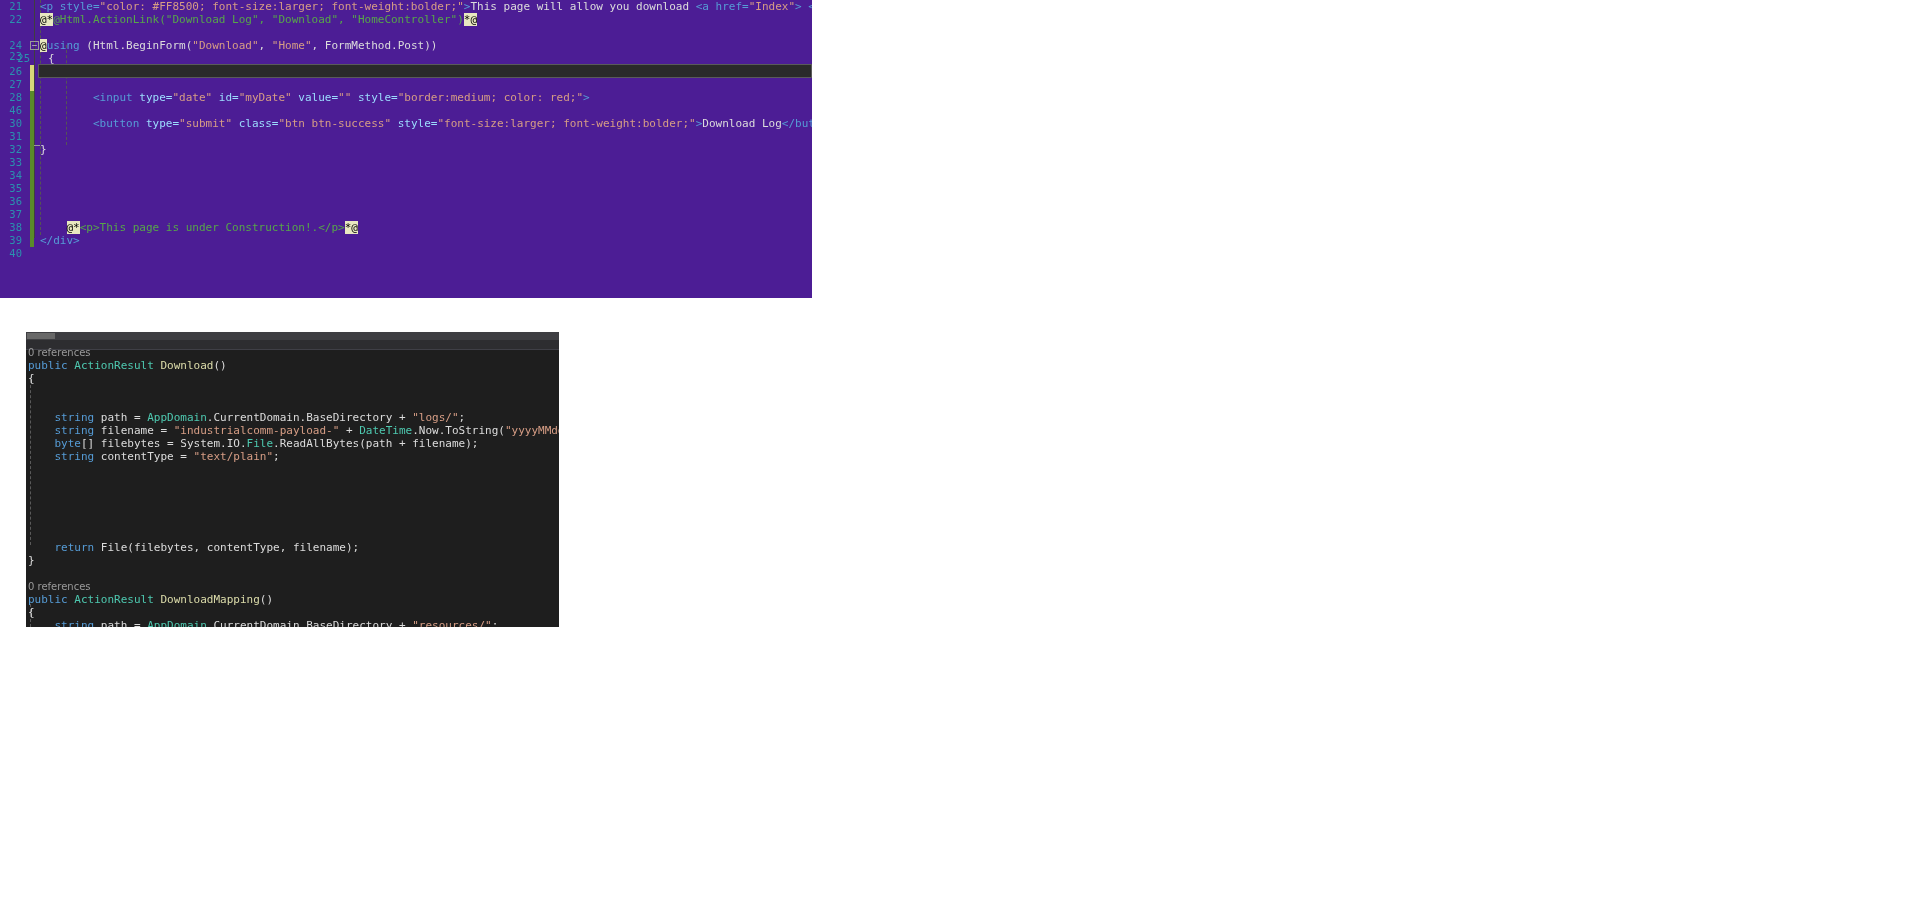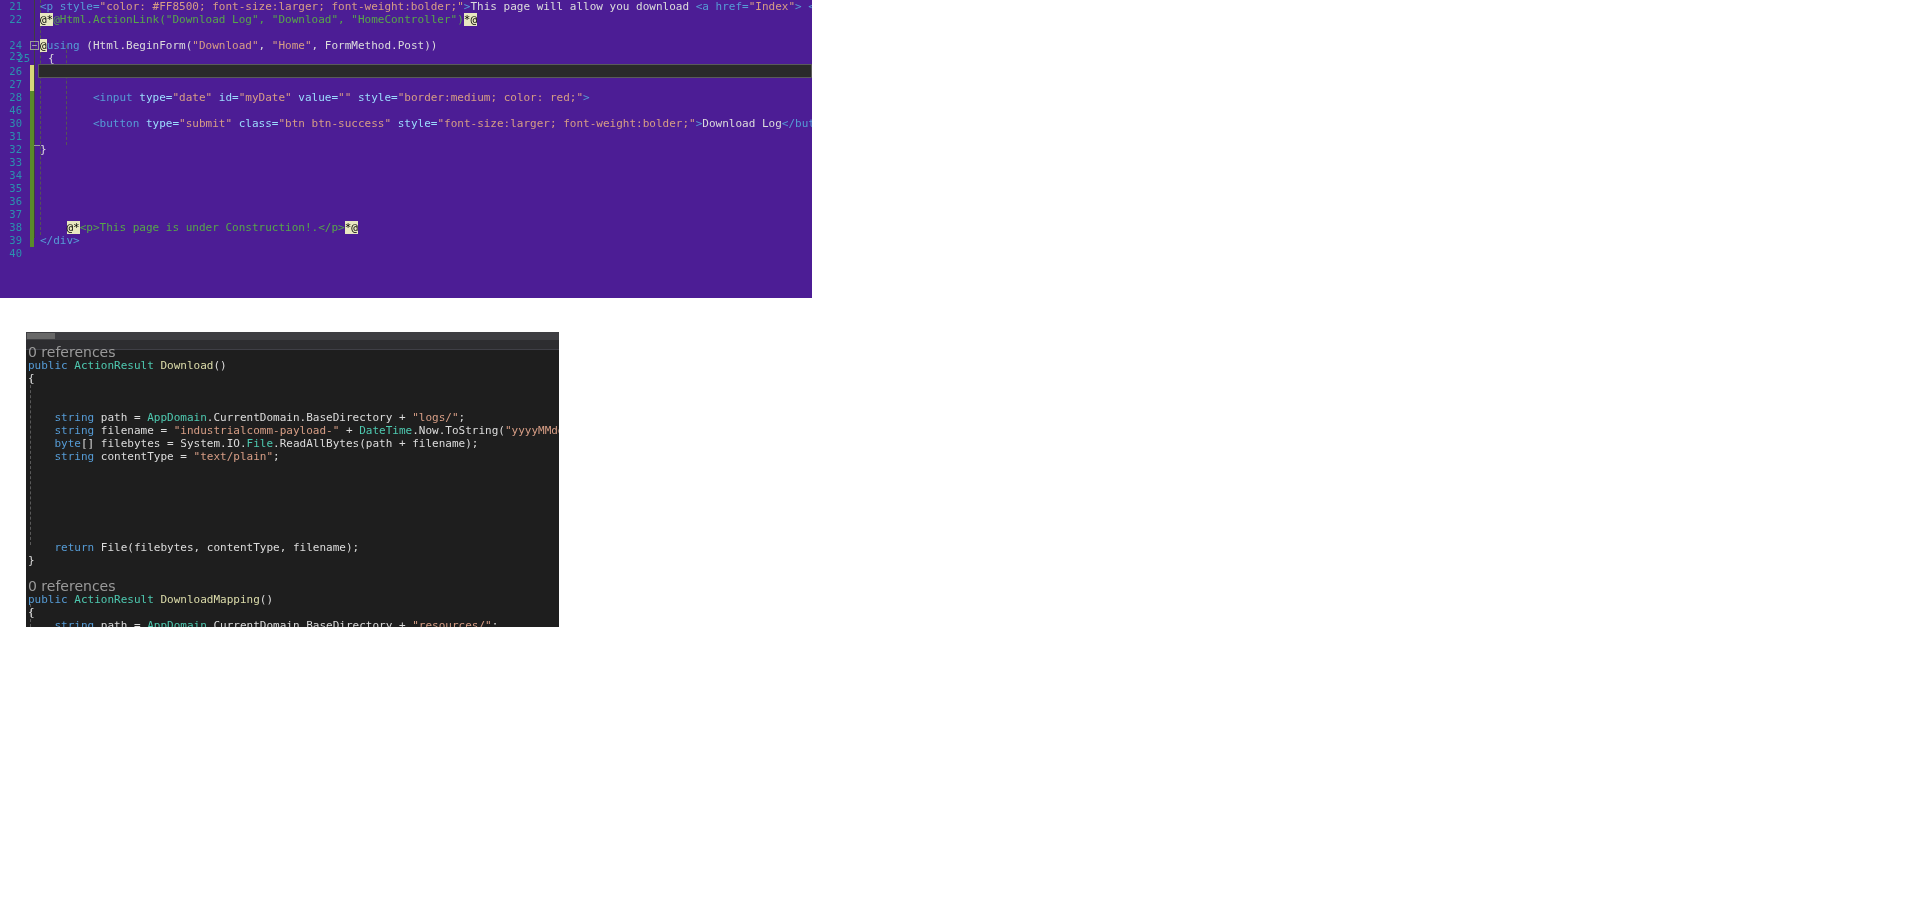--- a/index.html
+++ b/index.html
@@ -144,21 +144,21 @@
     position: absolute;
     left: 0;
     height: 13px;
     line-height: 13px;
     font-size: 11px;
     white-space: pre;
     font-family: "DejaVu Sans Mono", "Liberation Mono", monospace;
   }
   .codelens {
     color: #9a9a9a;
-    font-size: 14px;
+    font-size: 10px;
     font-family: "DejaVu Sans", "Liberation Sans", sans-serif;
   }
   .bguide {
     position: absolute;
     width: 0;
     border-left: 1px dashed #5a5a5a;
   }
 </style>
 </head>
 <body>

